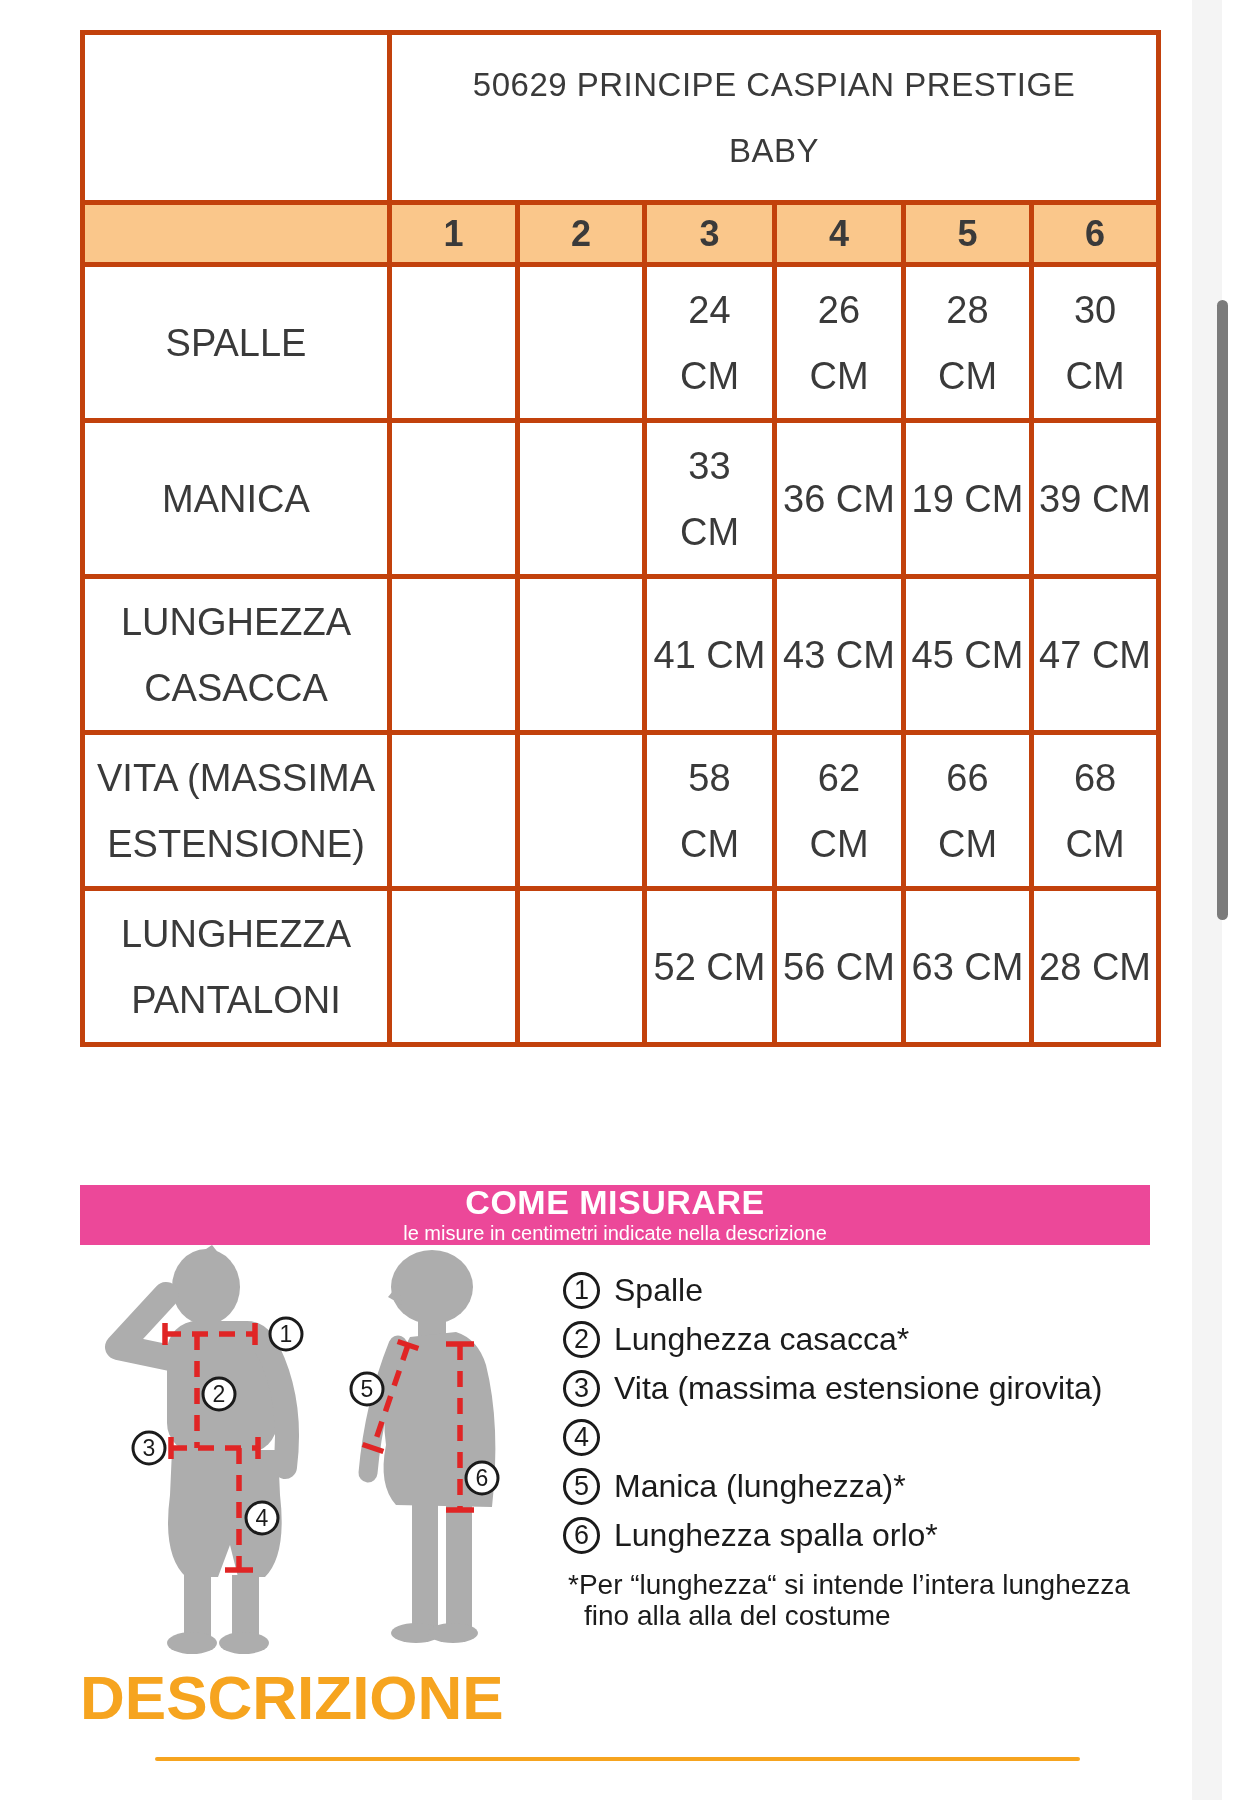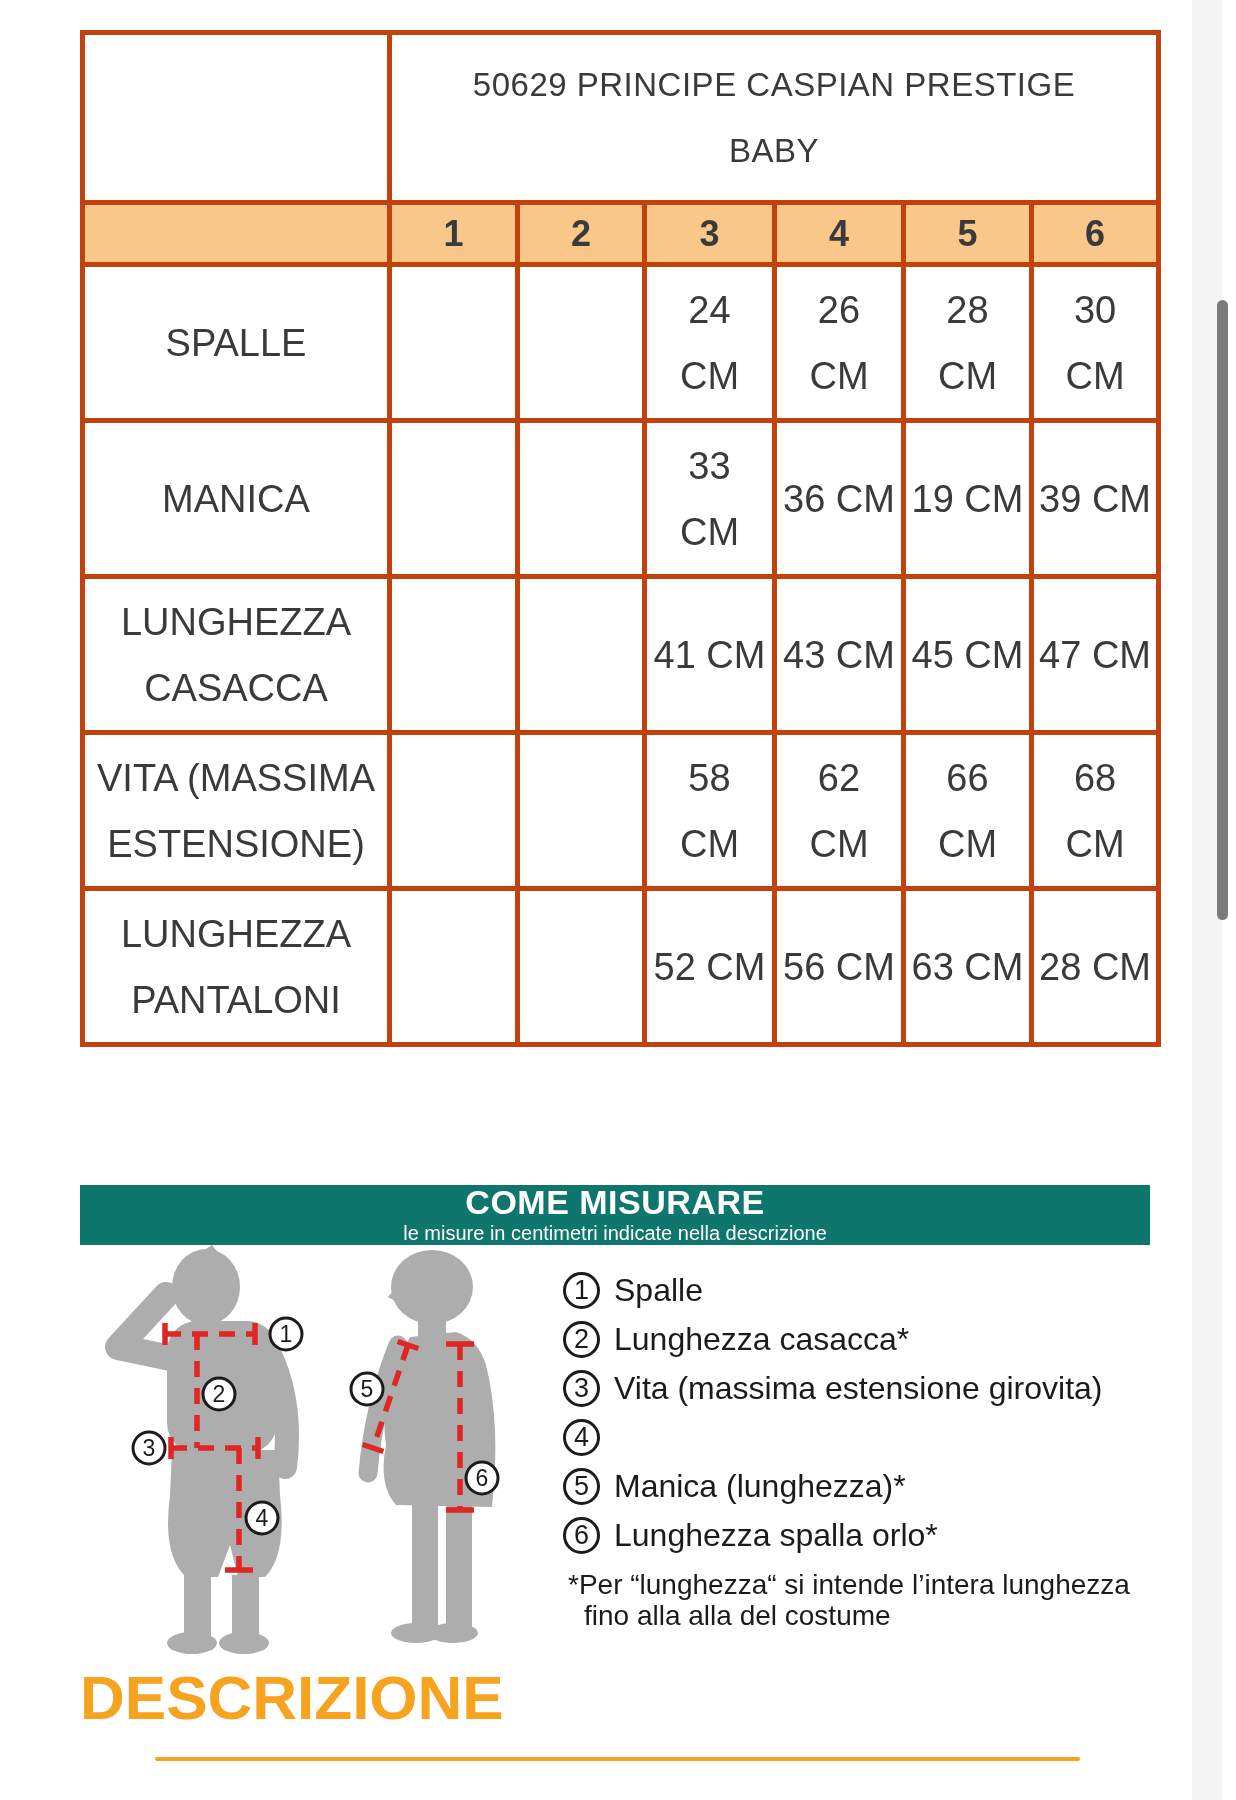--- a/index.html
+++ b/index.html
@@ -19,21 +19,21 @@
   td.measure-label { font-size:37px; }
   td.black { background:#000000; }
 
   
   .scroll-track { position:absolute; left:1192px; top:0; width:30px; height:1800px; background:#F4F4F4; }
   .scroll-thumb { position:absolute; left:1217px; top:300px; width:11px; height:620px;
     background:#7B7B7B; border-radius:6px; }
 
   
   .banner { position:absolute; left:80px; top:1185px; width:1070px; height:60px;
-    background:#0f766e; color:#ffffff; display:flex; flex-direction:column;
+    background:#ec4899; color:#ffffff; display:flex; flex-direction:column;
     align-items:center; justify-content:center; }
   .banner-title { font-size:34px; font-weight:bold; line-height:36px; letter-spacing:.5px; }
   .banner-sub { font-size:20px; line-height:26px; }
 
   
   svg.diagram { position:absolute; left:80px; top:1245px; width:430px; height:420px; }
 
   
   .legend { position:absolute; left:563px; top:1266px; }
   .legend-item { display:flex; align-items:center; height:49px; }

